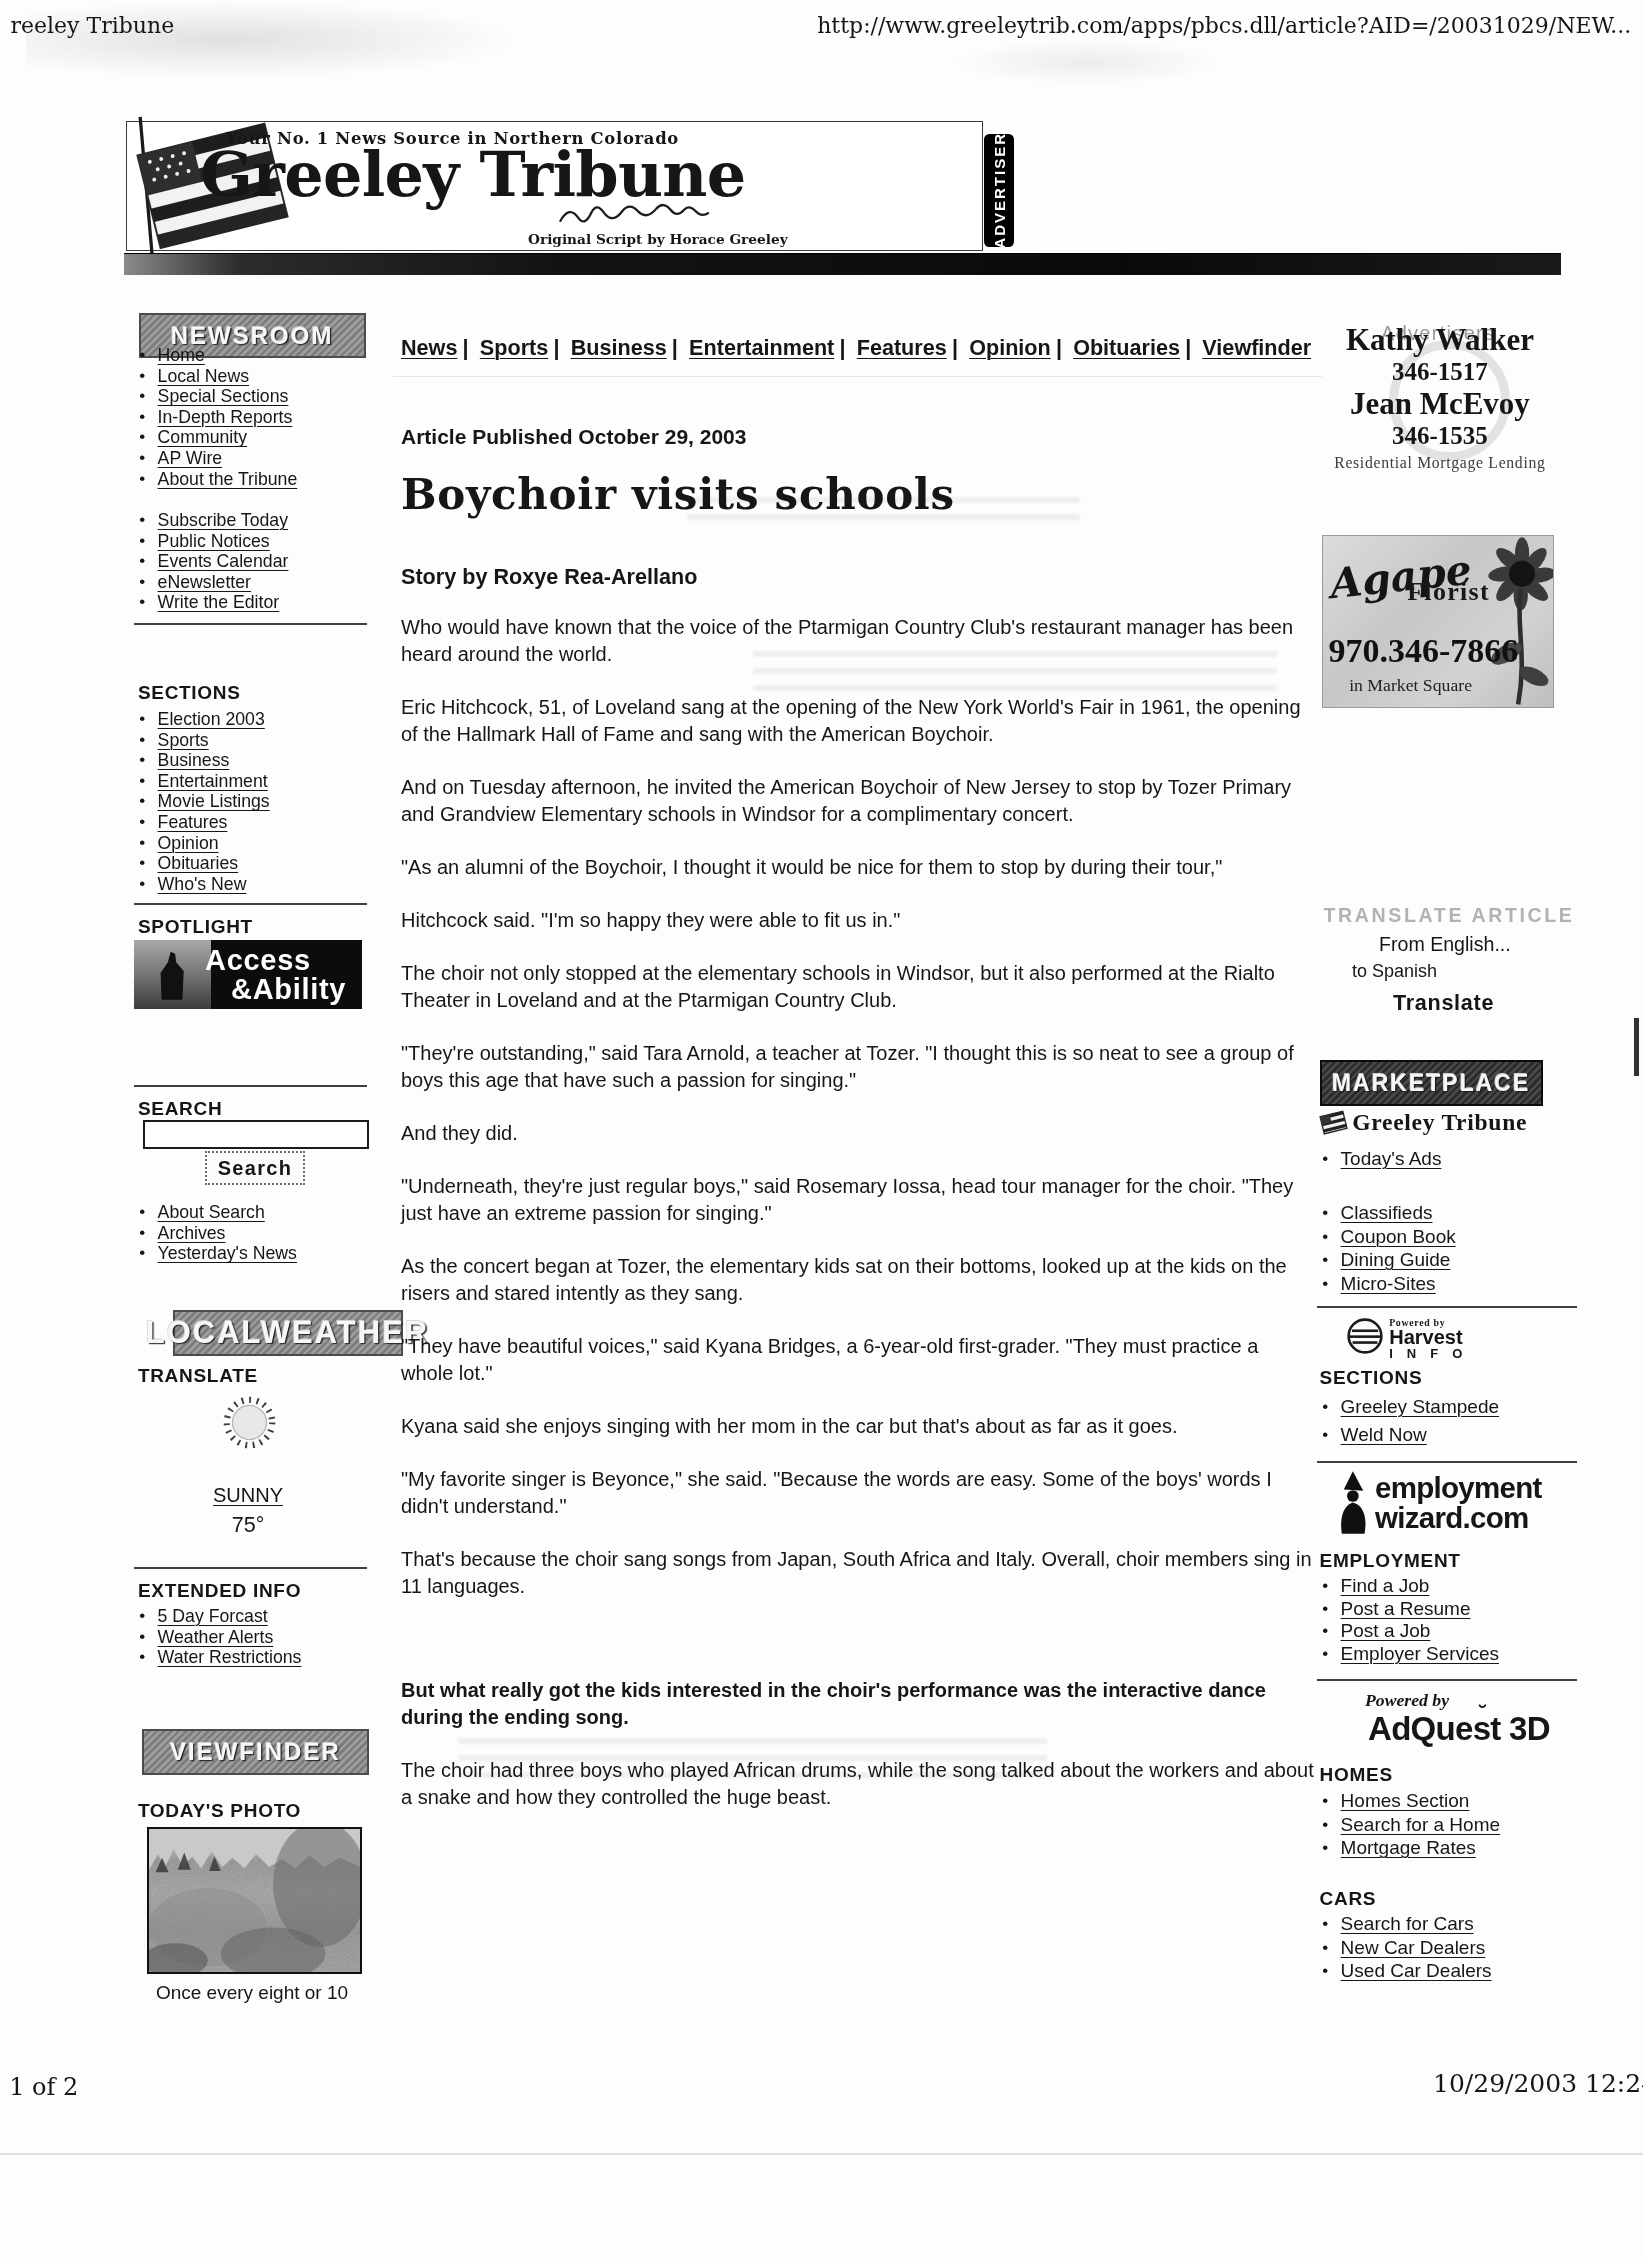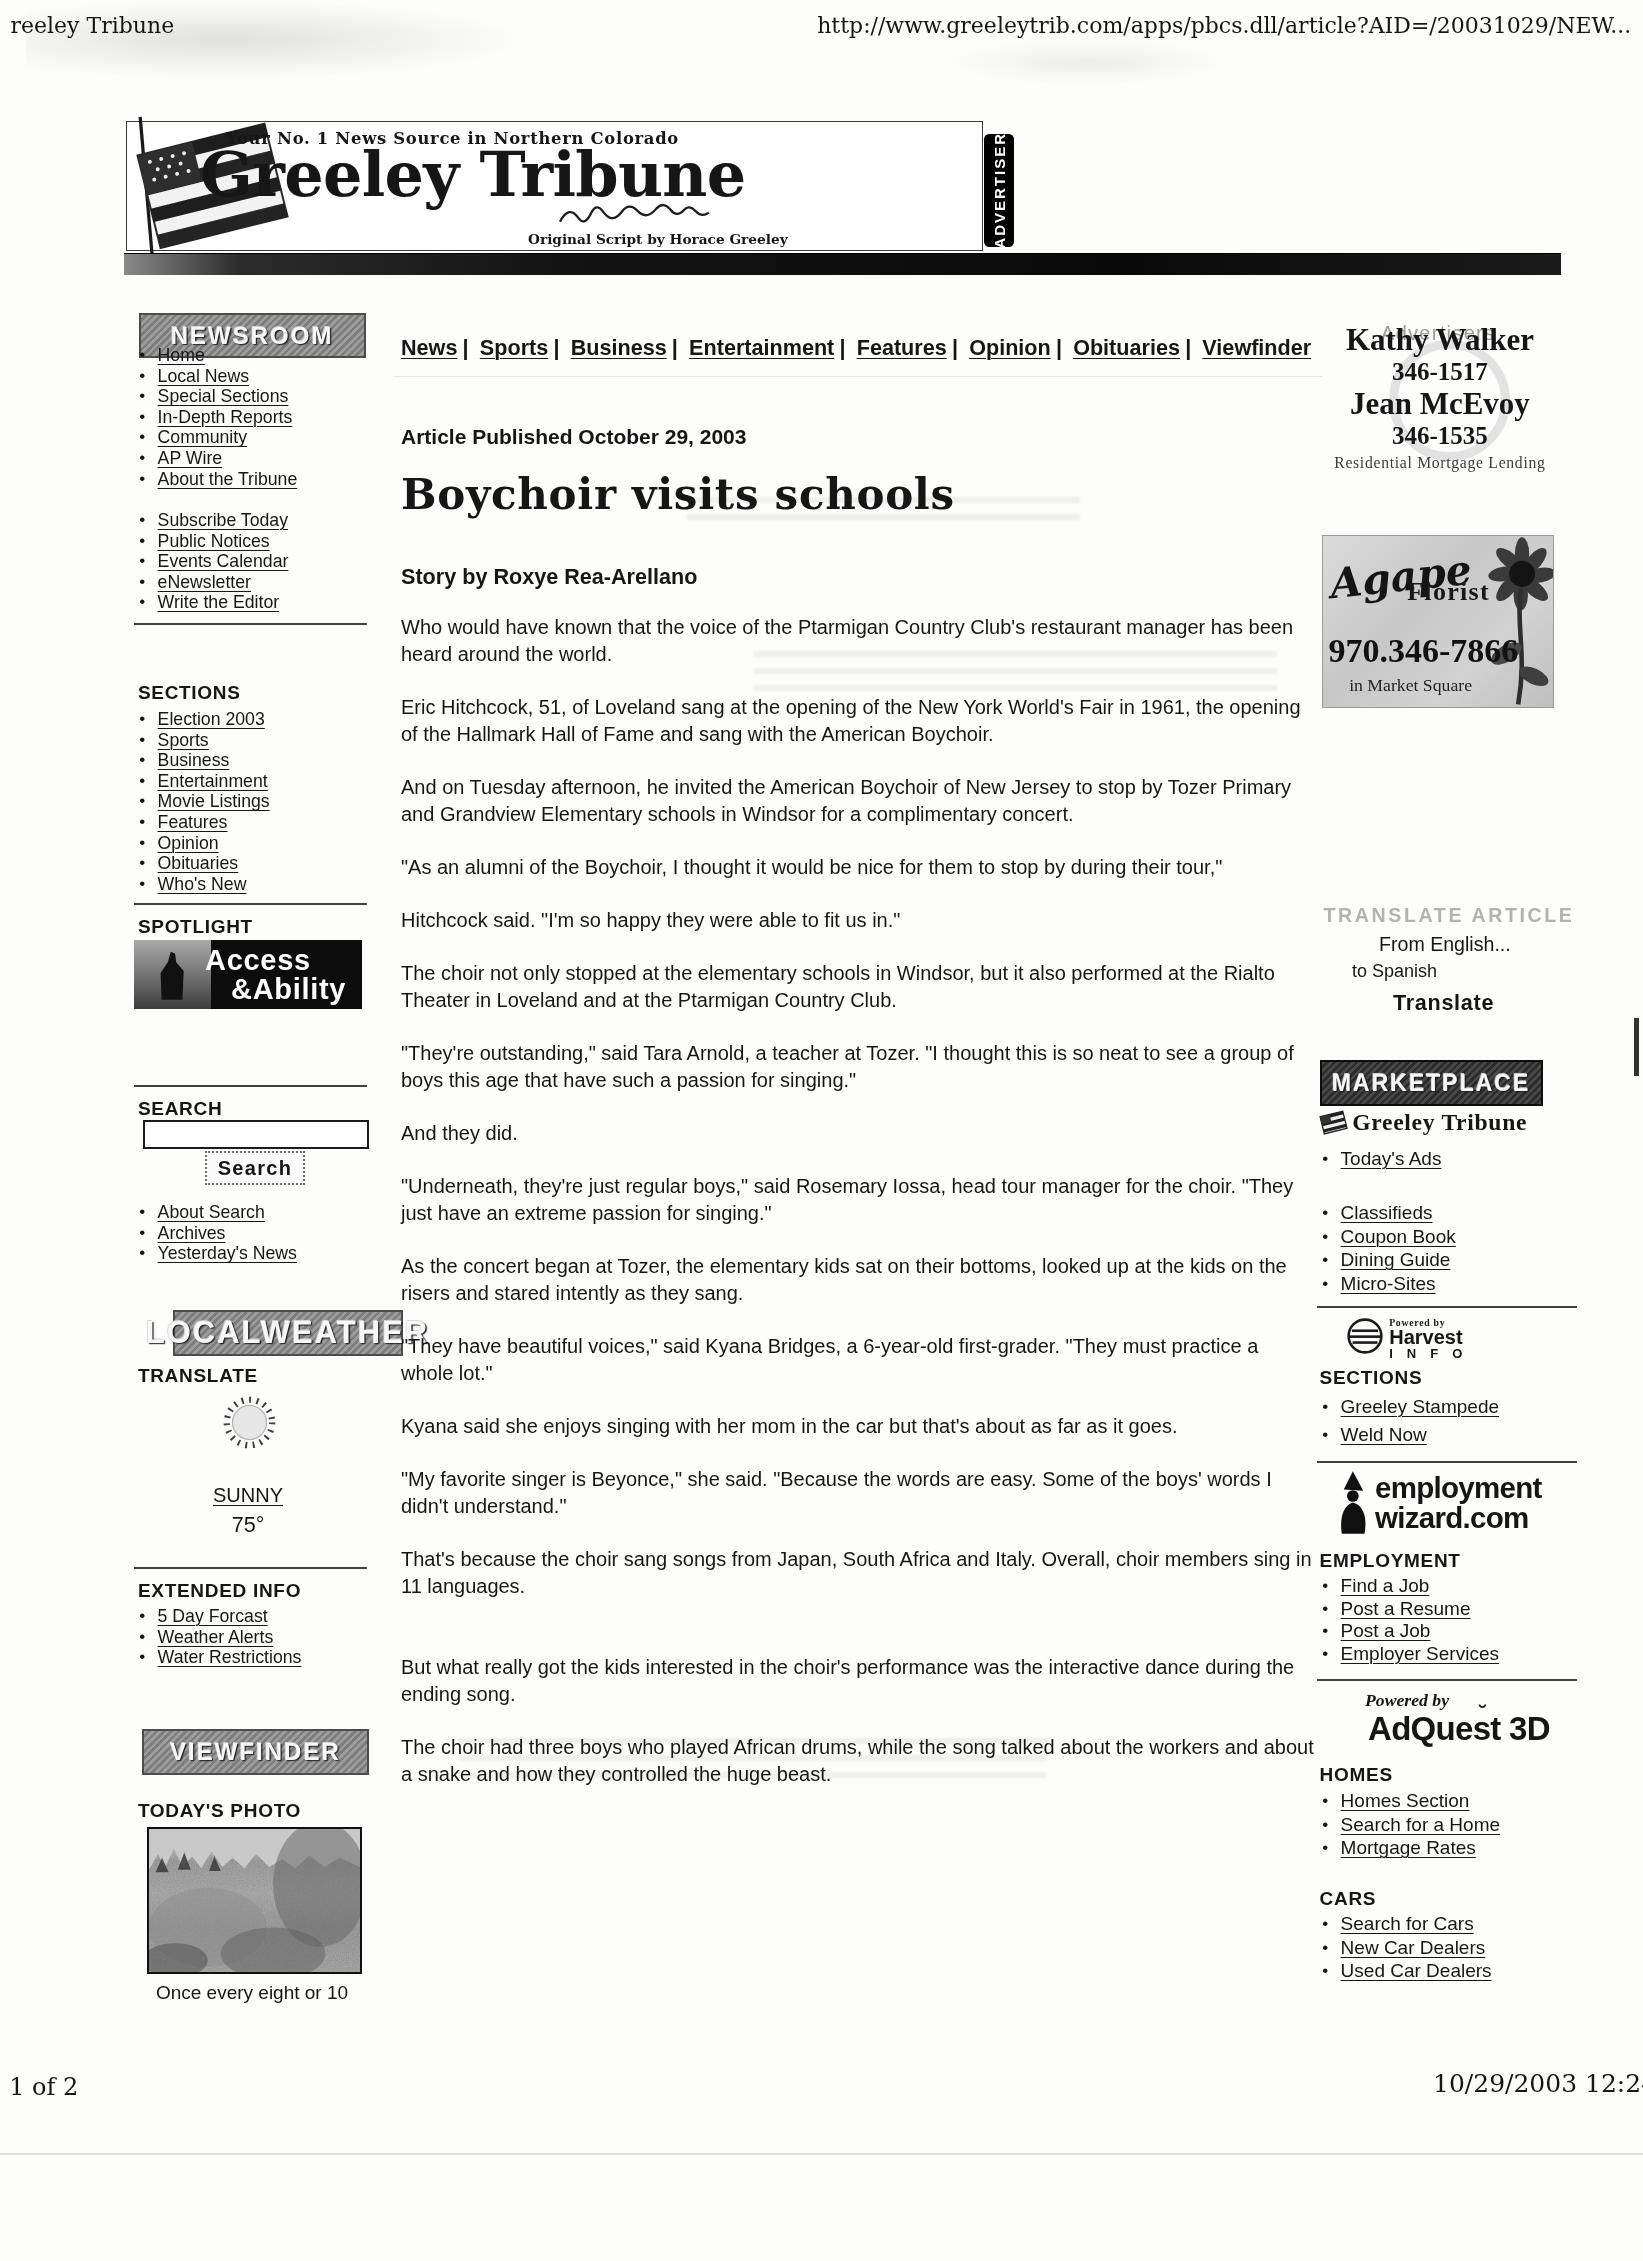--- a/index.html
+++ b/index.html
@@ -83,21 +83,21 @@
 
   
   .mcol { position:absolute; left:401px; top:0; width:919px; }
   .mnav { position:absolute; left:0; top:335px; font-weight:bold; font-size:21.6px; white-space:nowrap; }
   .mnav .sep { padding:0 5.2px; }
   .published { position:absolute; left:0; top:425px; font-weight:bold; font-size:21px; }
   .headline { position:absolute; left:0; top:470px; font:bold 42px "DejaVu Serif",serif; letter-spacing:0.7px; }
   .byline { position:absolute; left:0; top:564px; font-weight:bold; font-size:21.6px; }
   .mbody { position:absolute; left:0; top:614px; width:915px; }
   .mbody p { margin:0 0 26px 0; font-size:20px; line-height:27px; }
-  .mbody p.gap-before { margin-top:54px; }
+  .mbody p.gap-before { margin-top:77px;font-weight:bold; }
 
   
   .rcol { position:absolute; left:1317px; top:0; width:327px; }
   .rcol > div { position:absolute; }
   .adv-label { left:64px; top:290px; color:#9b9b9b; font-size:20px; letter-spacing:1.3px;margin-top:32px; }
   .ad1 { left:3.9px; top:322px; width:238px; text-align:center; cursor:pointer; }
   .ad1 .ring { position:absolute; left:68px; top:18.3px; width:103px; height:103px; border:9.2px solid #e2e2e2; border-radius:50%; z-index:0; }
   .ad1 div { position:relative; z-index:1; }
   .ad1 .nm { font:bold 31px "Liberation Serif",serif; letter-spacing:0; }
   .ad1 .ph { font:bold 25px "Liberation Serif",serif; }

